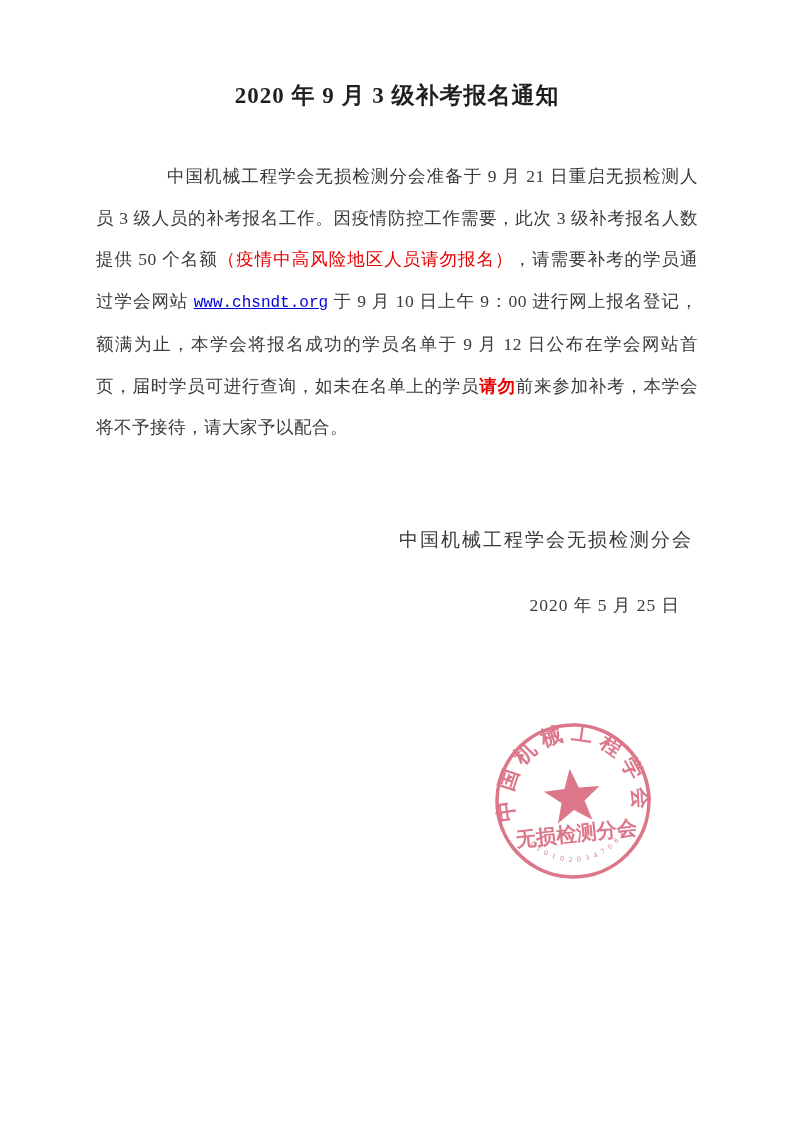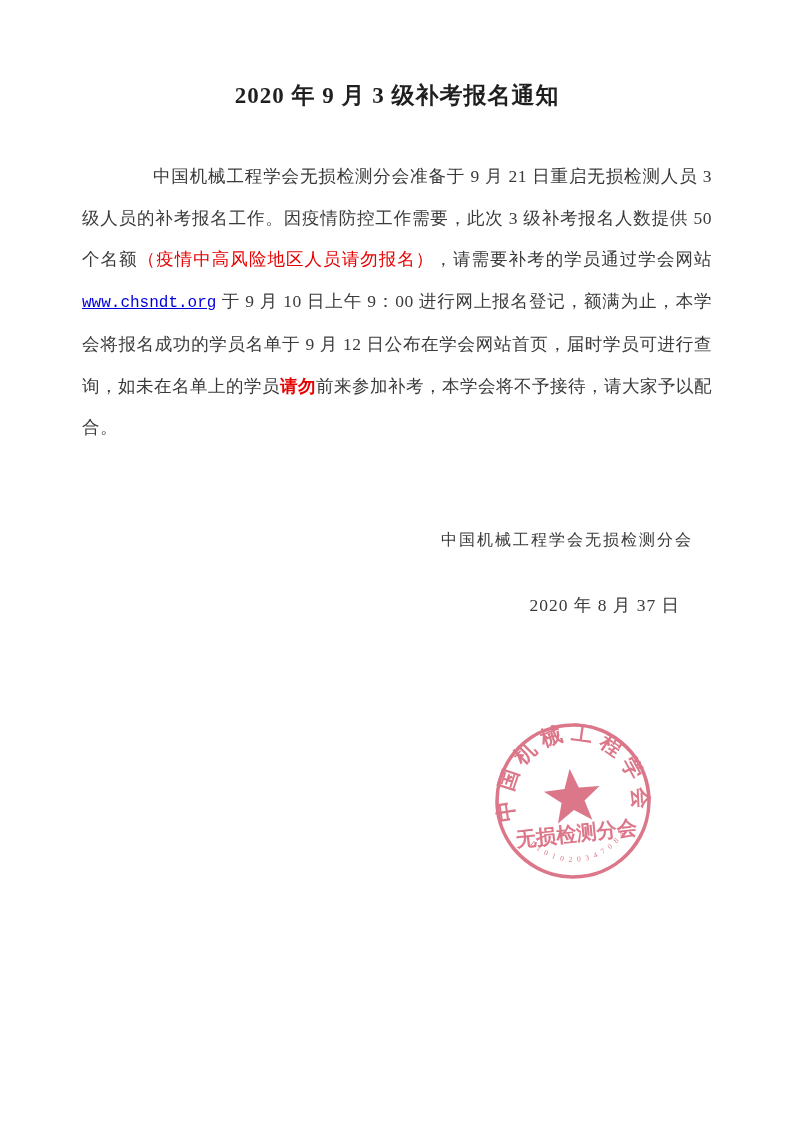--- a/index.html
+++ b/index.html
@@ -21,36 +21,36 @@
     color:#1f1f1f;
   }
   .content {
     margin:42px 82px 0 82px;
     font-size:17.5px;
     line-height:41.5px;
     color:#3a3a3a;
     text-align:justify;
     letter-spacing:0.5px;
   }
-  .para { margin:0; text-indent:71px; }
+  .para { margin:14px; text-indent:71px; }
   .red { color:#e60000; }
   .bold { font-weight:700; }
   .link {
     color:#0000dd;
     text-decoration:underline;
     font-family:"Liberation Mono","DejaVu Sans Mono",monospace;
     font-size:16px;
     letter-spacing:0;
   }
   .signature {
     position:relative; z-index:2;
     margin-top:80px;
     padding-right:101px;
     text-align:right;
-    font-size:16px;
+    font-size:19px;
     line-height:21px;
     letter-spacing:2px;
     color:#3a3a3a;
   }
   .date {
     position:relative; z-index:2;
     margin-top:45px;
     padding-right:114px;
     text-align:right;
     font-size:17.5px;
@@ -72,21 +72,21 @@
 
 <div class="page">
 
   <h1 class="title">2020 年 9 月 3 级补考报名通知</h1>
 
   <div class="content">
     <p class="para"><span>中国机械工程学会无损检测分会准备于 9 月 21 日重启无损检测人员 3 级人员的补考报名工作。因疫情防控工作需要，此次 3 级补考报名人数提供 50 个名额</span><span class="red">（疫情中高风险地区人员请勿报名）</span><span>，请需要补考的学员通过学会网站 </span><a class="link" href="#">www.chsndt.org</a><span> 于 9 月 10 日上午 9：00 进行网上报名登记，额满为止，本学会将报名成功的学员名单于 9 月 12 日公布在学会网站首页，届时学员可进行查询，如未在名单上的学员</span><span class="red bold">请勿</span><span>前来参加补考，本学会将不予接待，请大家予以配合。</span></p>
   </div>
 
   <div class="signature">中国机械工程学会无损检测分会</div>
-  <div class="date">2020 年 8 月 37 日</div>
+  <div class="date">2020 年 5 月 25 日</div>
 
   <svg class="seal" viewBox="0 0 160 160" width="162" height="162" aria-hidden="true">
     <defs>
       <path id="sealArcTop" d="M 23.6,100.5 A 60,60 0 1 1 136.4,100.5" fill="none"></path>
       <path id="sealArcBottom" d="M 25.6,105.4 A 60,60 0 0 0 134.4,105.4" fill="none"></path>
     </defs>
     <g transform="rotate(-6 80 80)">
       <circle cx="80" cy="80" r="75" fill="none" stroke="#d4566e" stroke-width="3.6"></circle>
       <polygon points="80,48 87.1,67.3 107.6,68 91.4,80.7 97.1,100.5 80,89 62.9,100.5 68.6,80.7 52.4,68 72.9,67.3" fill="#d4566e"></polygon>
       <text font-size="21" font-weight="bold" fill="#d4566e">

